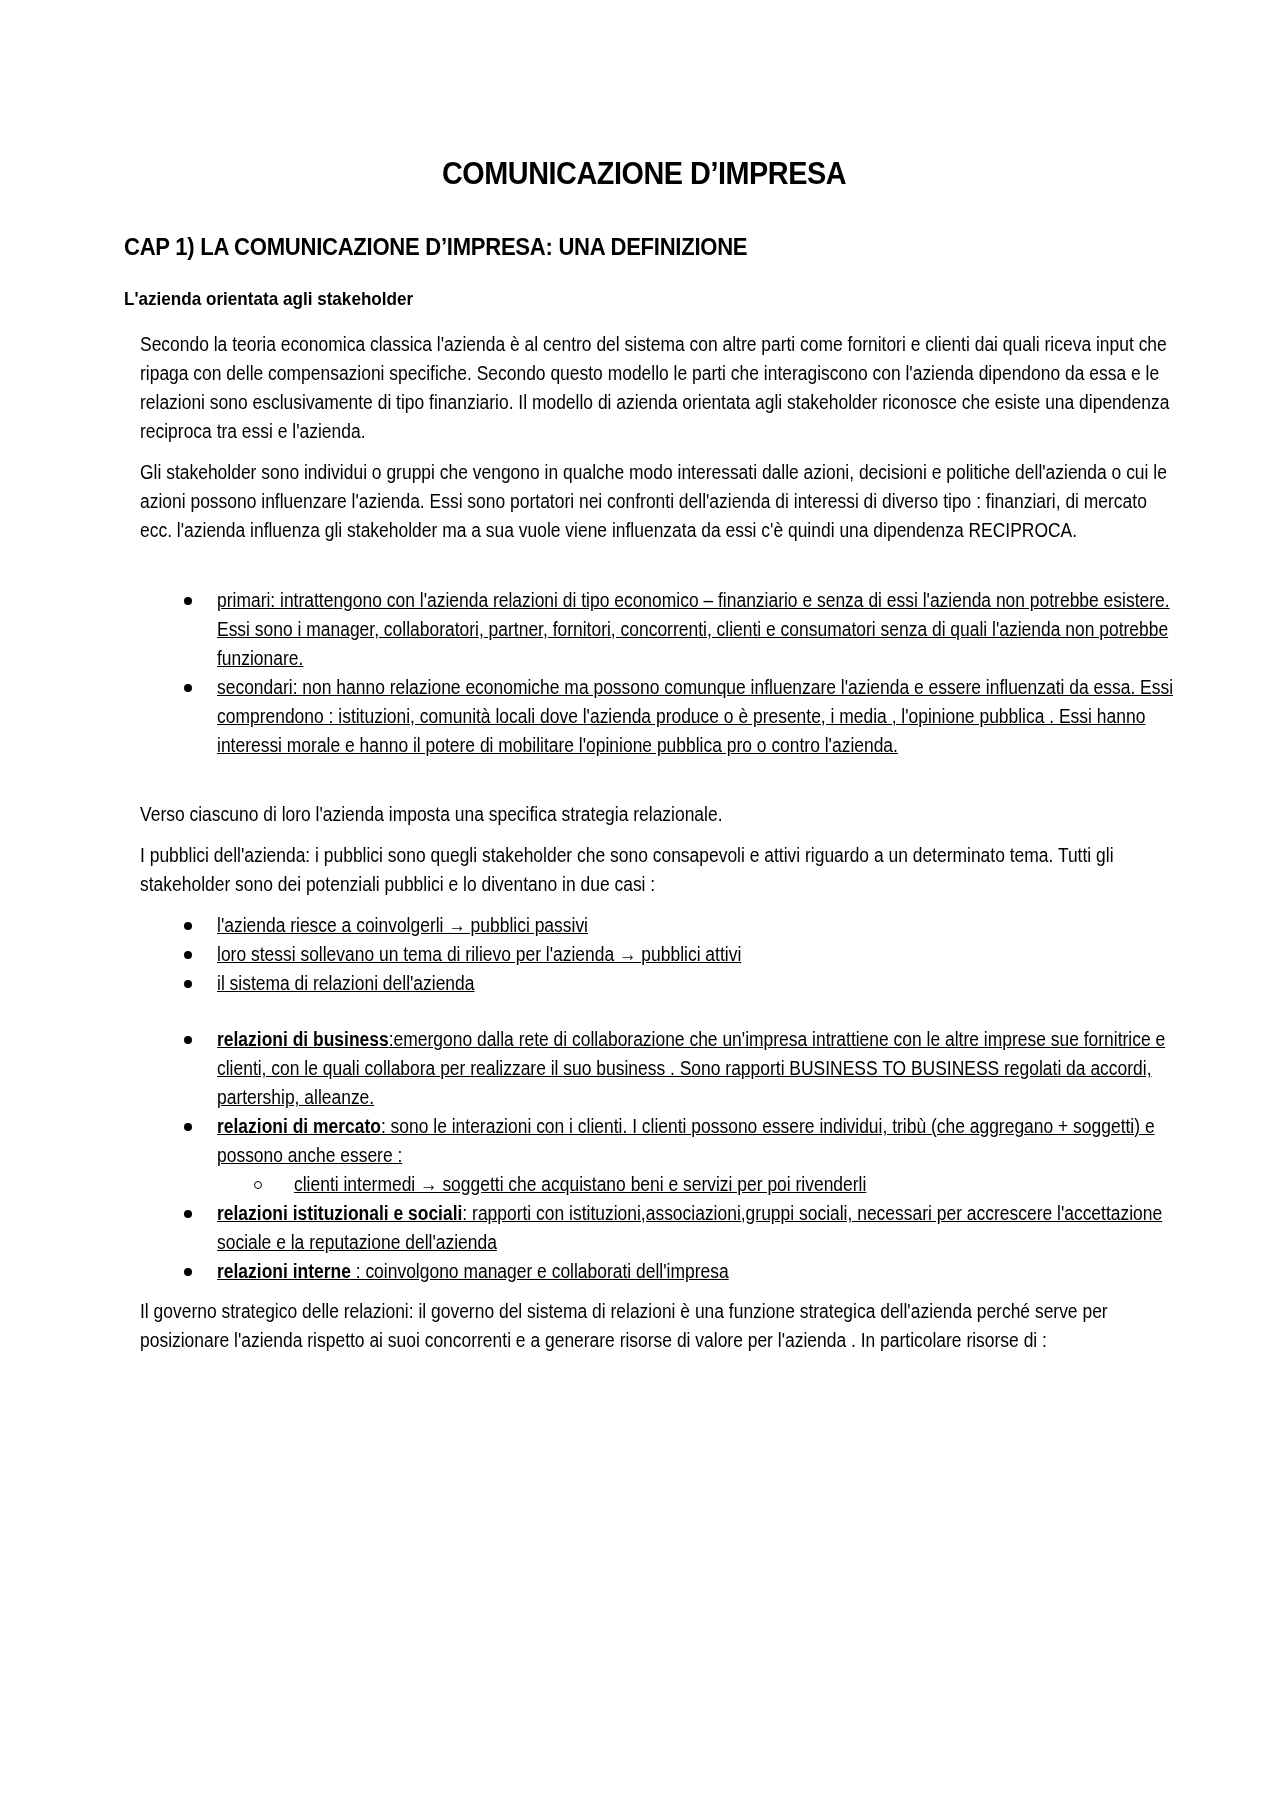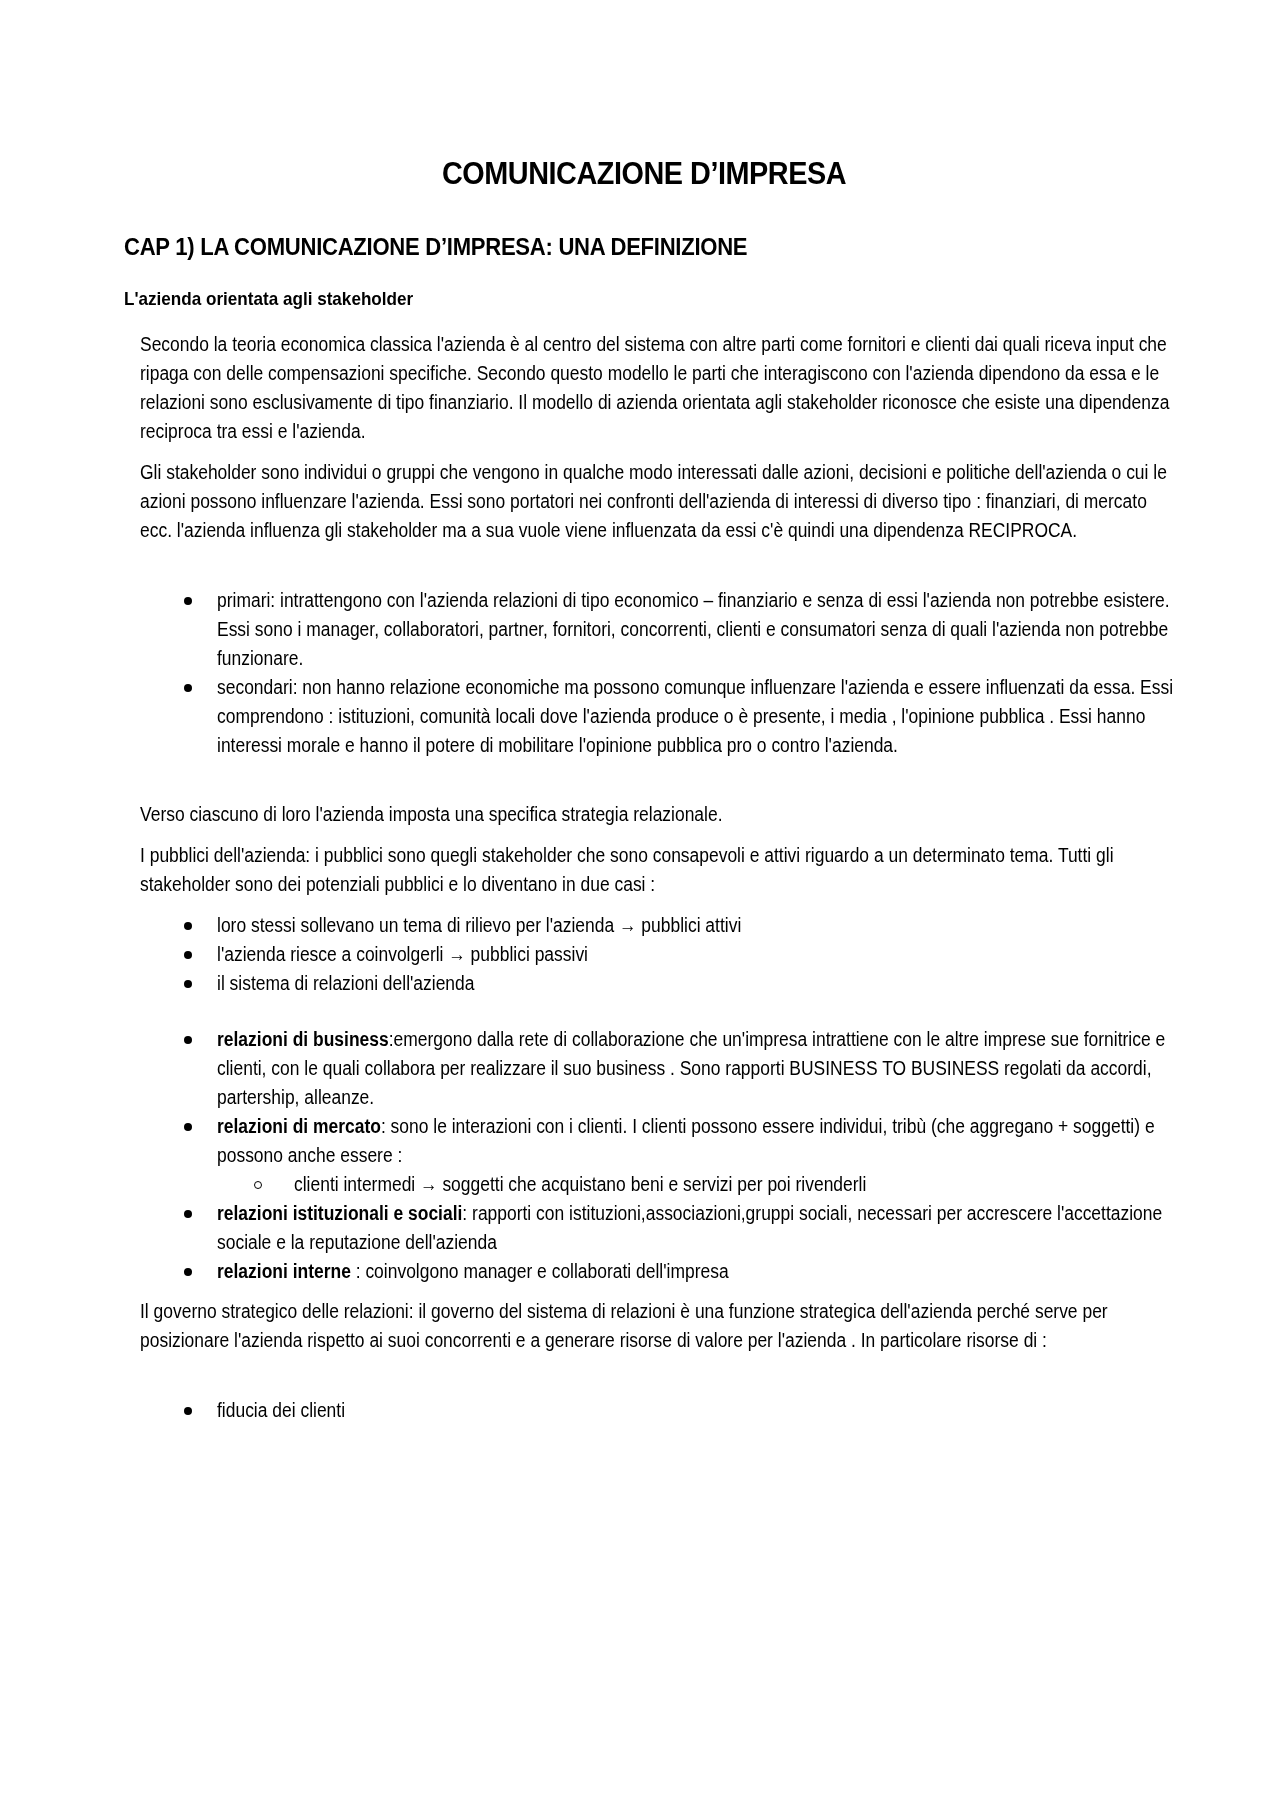--- a/index.html
+++ b/index.html
@@ -24,21 +24,21 @@
     transform: scaleX(0.9); transform-origin: 0 50%; white-space: nowrap;
   }
   .flow { position: absolute; left: 16px; top: 330px; width: 1120px; }
   .p, .li-text, .sub-text {
     font-size: 19.5px; line-height: 29px; margin: 0;
     transform: scaleX(0.895); transform-origin: 0 0;
   }
   .p { width: 1160px; }
   .block { margin-bottom: 12px; }
   ul.bullets { list-style: none; margin: 0 0 11px 0; padding: 0; }
-  ul.bullets > li { position: relative; padding-left: 77px; }
+  ul.bullets > li { position: relative; padding-left: 77px; text-decoration: underline; }
   .bullet {
     position: absolute; left: 44px; top: 11px; width: 8px; height: 8px;
     border-radius: 50%; background: #000;
   }
   .li-text { width: 1100px; }
   ul.sub { list-style: none; margin: 0; padding: 0; }
   ul.sub > li { position: relative; padding-left: 77px; }
   .circle {
     position: absolute; left: 37px; top: 11px; width: 8px; height: 8px;
     border-radius: 50%; border: 1.5px solid #000; box-sizing: border-box;
@@ -77,25 +77,25 @@
     <div class="block" style="height:29px">
         <p class="p">Verso ciascuno di loro l'azienda imposta una specifica strategia relazionale.</p>
       </div>
     <div class="block" style="height:58px">
         <p class="p">I pubblici dell'azienda: i pubblici sono quegli stakeholder che sono consapevoli e attivi riguardo a un determinato tema. Tutti gli stakeholder sono dei potenziali pubblici e lo diventano in due casi :</p>
       </div>
 
     <ul class="bullets">
       <li style="height:29px">
         <span class="bullet"></span>
-        <p class="li-text">loro stessi sollevano un tema di rilievo per l'azienda → pubblici attivi</p>
+        <p class="li-text">l'azienda riesce a coinvolgerli → pubblici passivi</p>
       </li>
       <li style="height:29px">
         <span class="bullet"></span>
-        <p class="li-text">l'azienda riesce a coinvolgerli → pubblici passivi</p>
+        <p class="li-text">loro stessi sollevano un tema di rilievo per l'azienda → pubblici attivi</p>
       </li>
       <li style="height:29px">
         <span class="bullet"></span>
         <p class="li-text">il sistema di relazioni dell'azienda</p>
       </li>
     </ul>
     <div class="spacer"></div>
 
 
     <ul class="bullets">
@@ -123,19 +123,15 @@
         <span class="bullet"></span>
         <p class="li-text"><b>relazioni interne</b><span> : coinvolgono manager e collaborati dell'impresa</span></p>
       </li>
     </ul>
 
     <div class="block" style="height:87px">
         <p class="p">Il governo strategico delle relazioni: il governo del sistema di relazioni è una funzione strategica dell'azienda perché serve per posizionare l'azienda rispetto ai suoi concorrenti e a generare risorse di valore per l'azienda . In particolare risorse di :</p>
       </div>
 
     <ul class="bullets">
-      <li style="height:29px">
-        <span class="bullet"></span>
-        <p class="li-text">fiducia dei clienti</p>
-      </li>
     </ul>
   </div>
 </div>
 
 </body></html>

